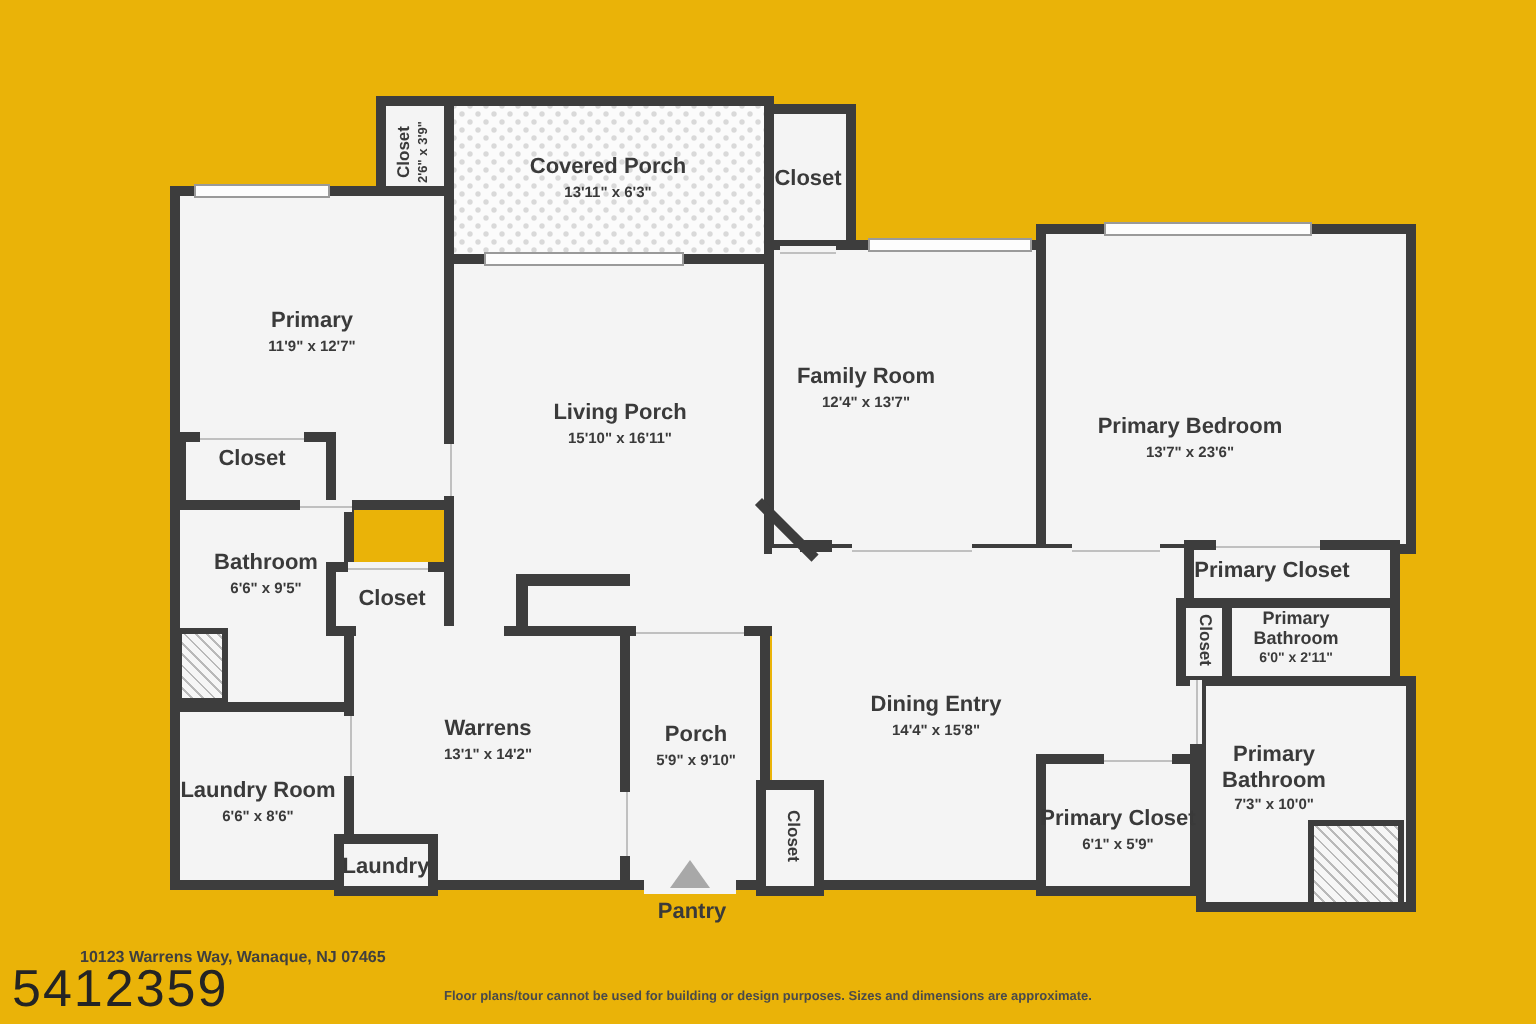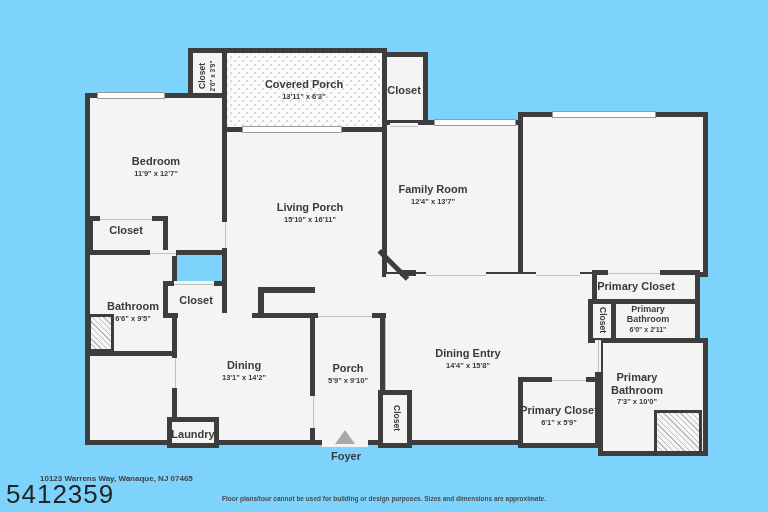--- a/index.html
+++ b/index.html
@@ -1,17 +1,17 @@
 <!DOCTYPE html>
 <html><head>
 <meta charset="utf-8">
 <style>
   * { margin:0; padding:0; box-sizing:border-box; }
   body { font-family:"Liberation Sans", sans-serif; background:#ffffff; }
-  #canvas { position:relative; width:768px; height:512px; background:#7dd3fc; overflow:hidden; }
+  #canvas { position:relative; width:768px; height:512px; background:#eab308; overflow:hidden; }
 
   .room { position:absolute; background:#f4f4f4; border:5px solid #3d3d3d; }
   .no-r { border-right:none; }
   .rb-only { border:none; border-right:5px solid #3d3d3d; border-bottom:5px solid #3d3d3d; }
   .wall { position:absolute; background:#3d3d3d; }
 
   .porch-fill {
     background-color:#fbfbfb;
     background-image:
       radial-gradient(circle, #d9d9d9 1.1px, transparent 1.6px),
@@ -111,35 +111,39 @@
     <span class="rdims">2'6" x 3'9"</span>
   </div>
   <div class="lbl" style="left:304px;top:89px;">
     <span class="rname">Covered Porch</span>
     <span class="rdims">13'11" x 6'3"</span>
   </div>
   <div class="lbl" style="left:404px;top:90px;">
     <span class="rname">Closet</span>
   </div>
   <div class="lbl" style="left:156px;top:166px;">
-    <span class="rname">Bedroom</span>
+    <span class="rname">Primary</span>
     <span class="rdims">11'9" x 12'7"</span>
   </div>
   <div class="lbl" style="left:126px;top:230px;">
     <span class="rname">Closet</span>
   </div>
-  <div class="lbl" style="left:133px;top:311px;">
+  <div class="lbl" style="left:133px;top:287px;">
     <span class="rname">Bathroom</span>
     <span class="rdims">6'6" x 9'5"</span>
   </div>
   <div class="lbl" style="left:196px;top:300px;">
     <span class="rname">Closet</span>
   </div>
+  <div class="lbl" style="left:129px;top:401px;">
+    <span class="rname">Laundry Room</span>
+    <span class="rdims">6'6" x 8'6"</span>
+  </div>
   <div class="lbl" style="left:244px;top:370px;">
-    <span class="rname">Dining</span>
+    <span class="rname">Warrens</span>
     <span class="rdims">13'1" x 14'2"</span>
   </div>
   <div class="lbl" style="left:193px;top:434px;">
     <span class="rname">Laundry</span>
   </div>
   <div class="lbl" style="left:310px;top:212px;">
     <span class="rname">Living Porch</span>
     <span class="rdims">15'10" x 16'11"</span>
   </div>
   <div class="lbl" style="left:348px;top:373px;">
@@ -150,39 +154,43 @@
     <span class="rname">Closet</span>
   </div>
   <div class="lbl" style="left:468px;top:358px;">
     <span class="rname">Dining Entry</span>
     <span class="rdims">14'4" x 15'8"</span>
   </div>
   <div class="lbl" style="left:433px;top:194px;">
     <span class="rname">Family Room</span>
     <span class="rdims">12'4" x 13'7"</span>
   </div>
+  <div class="lbl" style="left:595px;top:219px;">
+    <span class="rname">Primary Bedroom</span>
+    <span class="rdims">13'7" x 23'6"</span>
+  </div>
   <div class="lbl" style="left:636px;top:286px;">
     <span class="rname">Primary Closet</span>
   </div>
   <div class="lbl xs rot-cw" style="left:602px;top:320px;">
     <span class="rname">Closet</span>
   </div>
   <div class="lbl sm wrap" style="left:648px;top:319px;width:62px;">
     <span class="rname">Primary Bathroom</span>
     <span class="rdims">6'0" x 2'11"</span>
   </div>
   <div class="lbl wrap" style="left:637px;top:389px;width:66px;">
     <span class="rname">Primary Bathroom</span>
     <span class="rdims">7'3" x 10'0"</span>
   </div>
   <div class="lbl" style="left:559px;top:415px;">
     <span class="rname">Primary Closet</span>
     <span class="rdims">6'1" x 5'9"</span>
   </div>
 
   <div class="entry-arrow" style="left:335px;top:430px;"></div>
-  <div class="entry-lbl" style="left:346px;top:450px;">Foyer</div>
+  <div class="entry-lbl" style="left:346px;top:450px;">Pantry</div>
 
   <div class="addr" style="left:40px;top:474px;">10123 Warrens Way, Wanaque, NJ 07465</div>
   <div class="big-num" style="left:6px;top:479px;">5412359</div>
   <div class="disclaimer" style="top:495px;">Floor plans/tour cannot be used for building or design purposes. Sizes and dimensions are approximate.</div>
 
 </div>
 
 </body></html>

